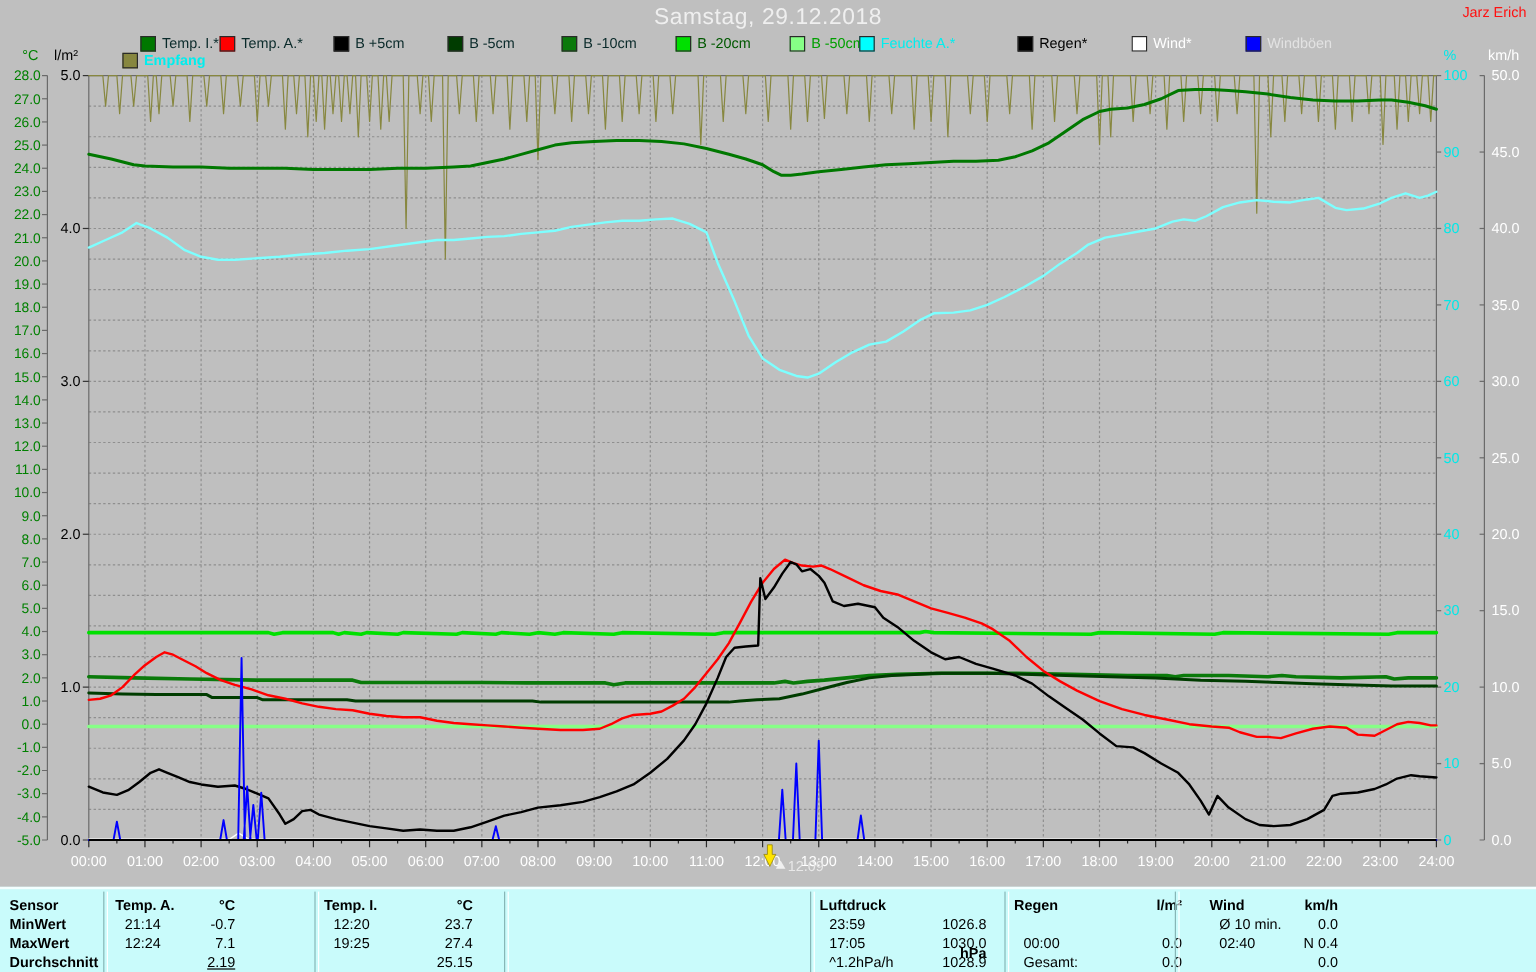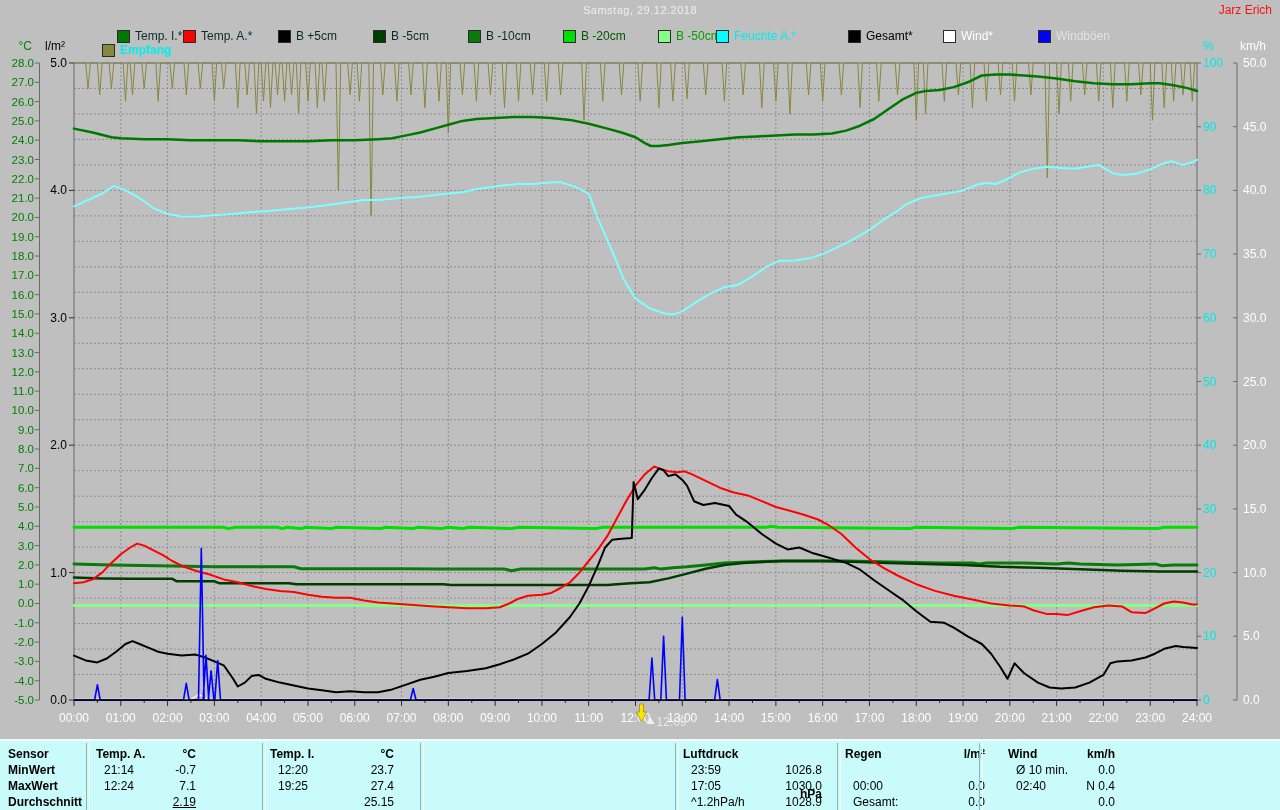--- a/index.html
+++ b/index.html
@@ -1,19 +1,19 @@
 <!DOCTYPE html>
 <html><head>
 <meta charset="utf-8">
 <style>
   html,body{margin:0;padding:0;}
   body{font-family:"Liberation Sans",sans-serif;background:#9a9a9a;}
   .screen{position:relative;width:1280px;height:810px;background:#bfbfbf;overflow:hidden;}
   .titlebar-text{position:absolute;top:4px;left:0;width:100%;text-align:center;
-    color:#efefef;font-size:11px;letter-spacing:.5px;}
+    color:#efefef;font-size:19px;letter-spacing:.5px;}
   .watermark{position:absolute;top:3px;right:8px;color:#ff1010;font-size:12px;}
   .legend-item{position:absolute;height:12px;display:flex;align-items:center;font-size:12px;white-space:nowrap;}
   .legend-box{width:11px;height:11px;border:1px solid #2a2a2a;margin-right:5px;flex:0 0 auto;}
   #chart-svg{position:absolute;top:0;left:0;}
   .statsbar{position:absolute;left:0;top:739px;width:1280px;height:71px;
     background:#c9fbfb;border-top:2px solid #f4ffff;font-size:12px;color:#000;}
   .stats-cell{position:absolute;white-space:nowrap;}
   .stats-bold{font-weight:bold;}
   .stats-right{transform:translateX(-100%);}
   .stats-sep{position:absolute;top:2px;bottom:2px;width:2px;
@@ -54,21 +54,21 @@
       <div class="legend-item" style="left: 658px; top: 30px;">
         <span class="legend-box" style="background: rgb(134, 255, 134);"></span>
         <span style="color: rgb(0, 160, 0);">B -50cm</span>
       </div>
       <div class="legend-item" style="left: 716px; top: 30px;">
         <span class="legend-box" style="background: rgb(0, 255, 255);"></span>
         <span style="color: rgb(0, 238, 238);">Feuchte A.*</span>
       </div>
       <div class="legend-item" style="left: 848px; top: 30px;">
         <span class="legend-box" style="background: rgb(0, 0, 0);"></span>
-        <span style="color: rgb(0, 0, 0);">Gesamt*</span>
+        <span style="color: rgb(0, 0, 0);">Regen*</span>
       </div>
       <div class="legend-item" style="left: 943px; top: 30px;">
         <span class="legend-box" style="background: rgb(255, 255, 255);"></span>
         <span style="color: rgb(255, 255, 255);">Wind*</span>
       </div>
       <div class="legend-item" style="left: 1038px; top: 30px;">
         <span class="legend-box" style="background: rgb(0, 0, 255);"></span>
         <span style="color: rgb(226, 226, 226);">Windböen</span>
       </div>
       <div class="legend-item" style="left: 102px; top: 44px; font-weight: bold;">

